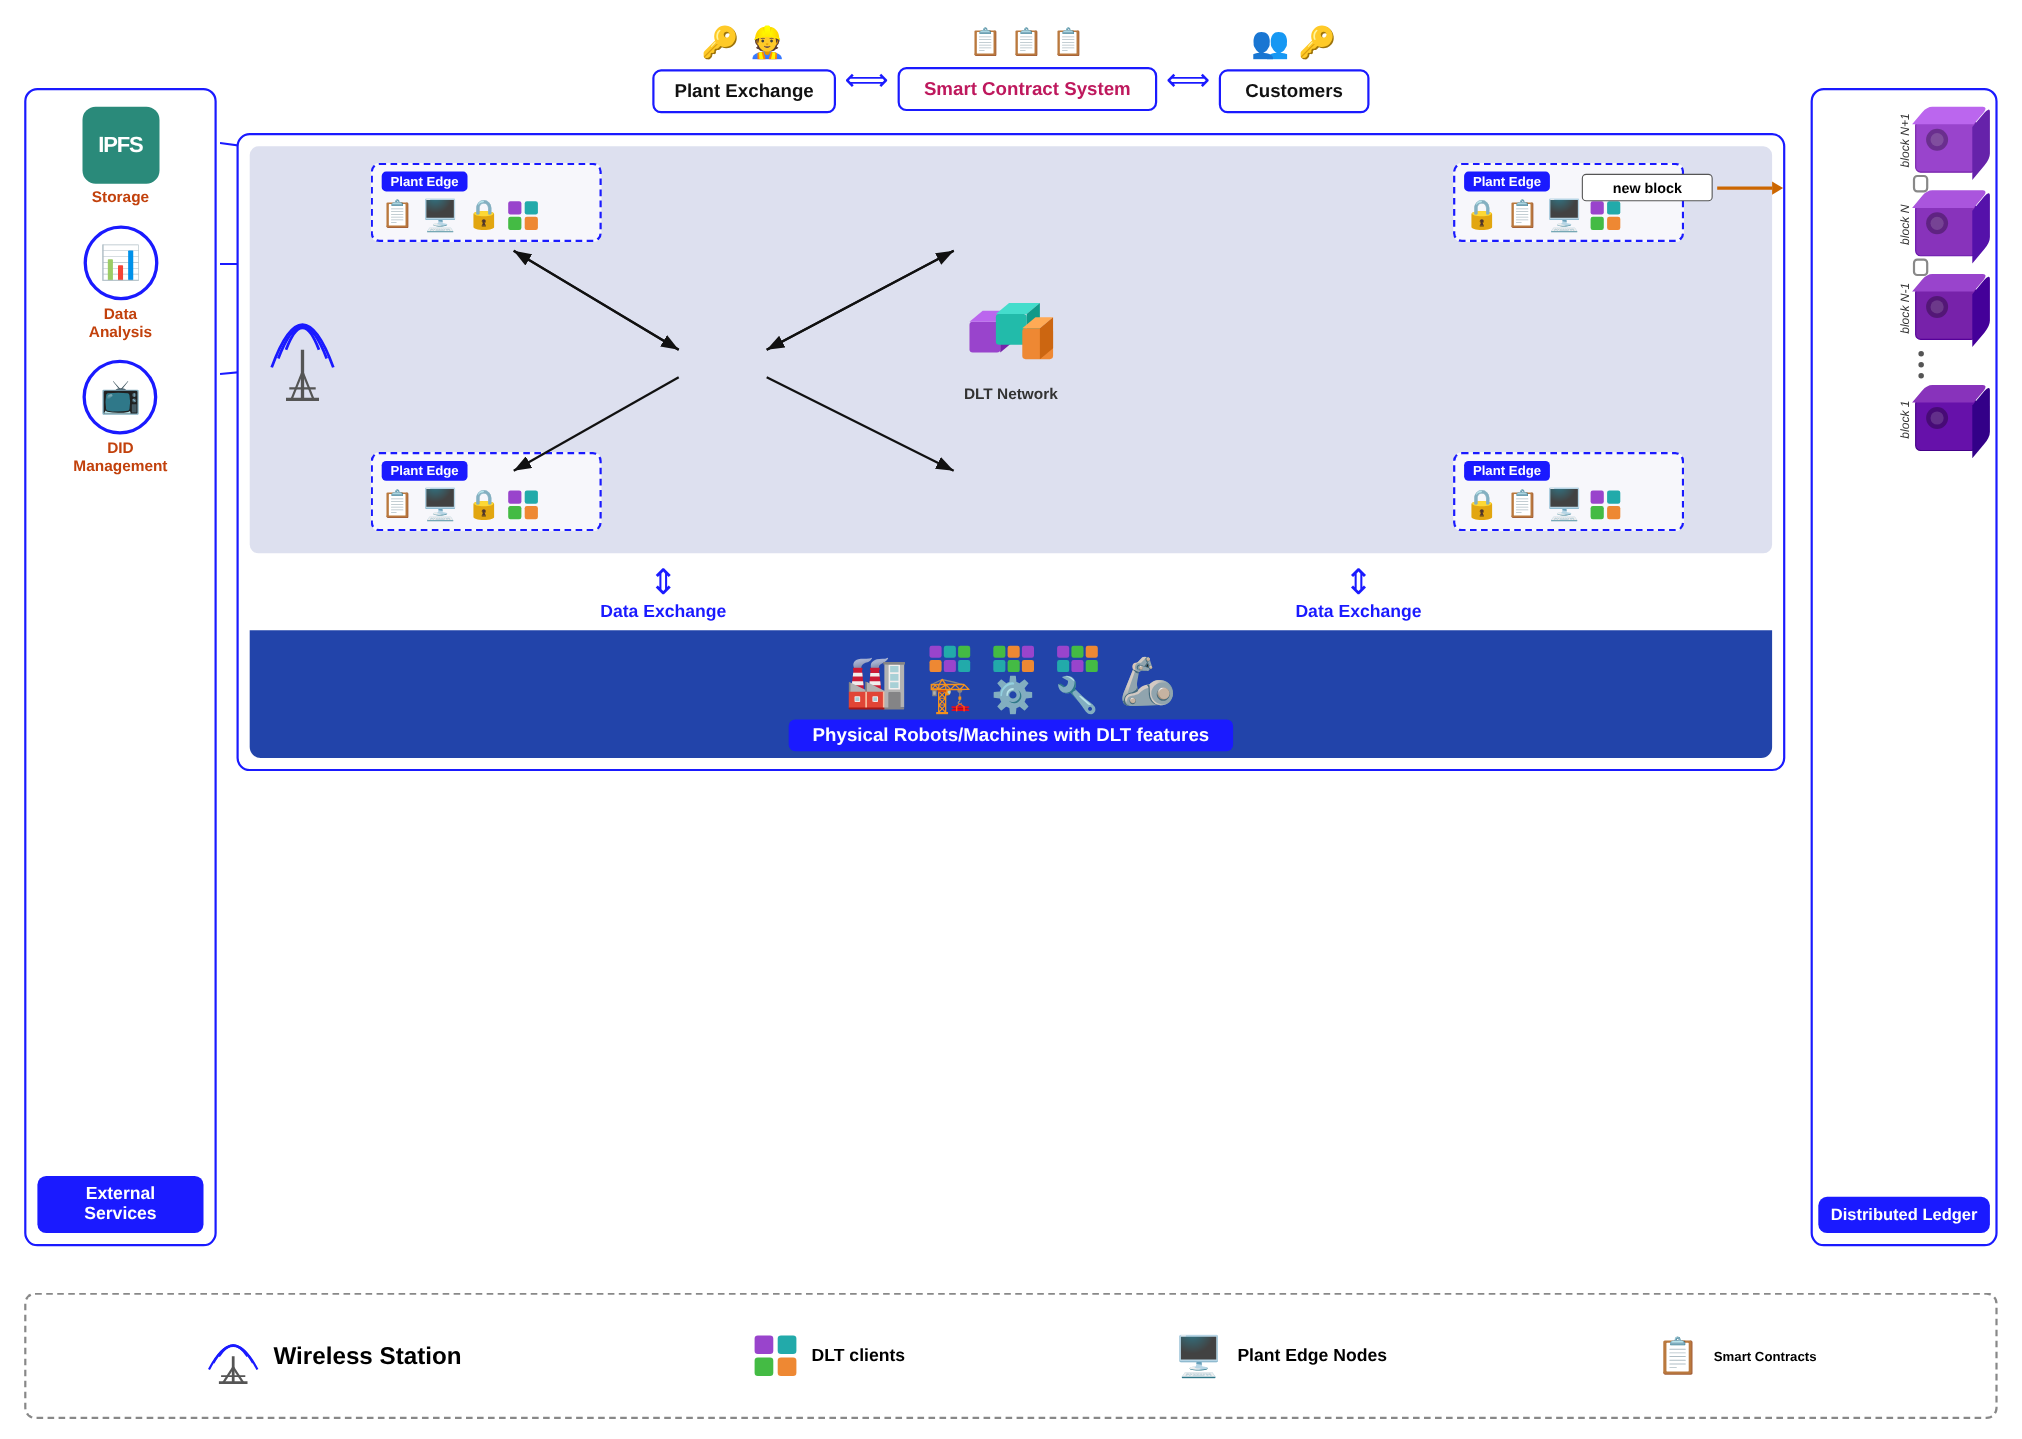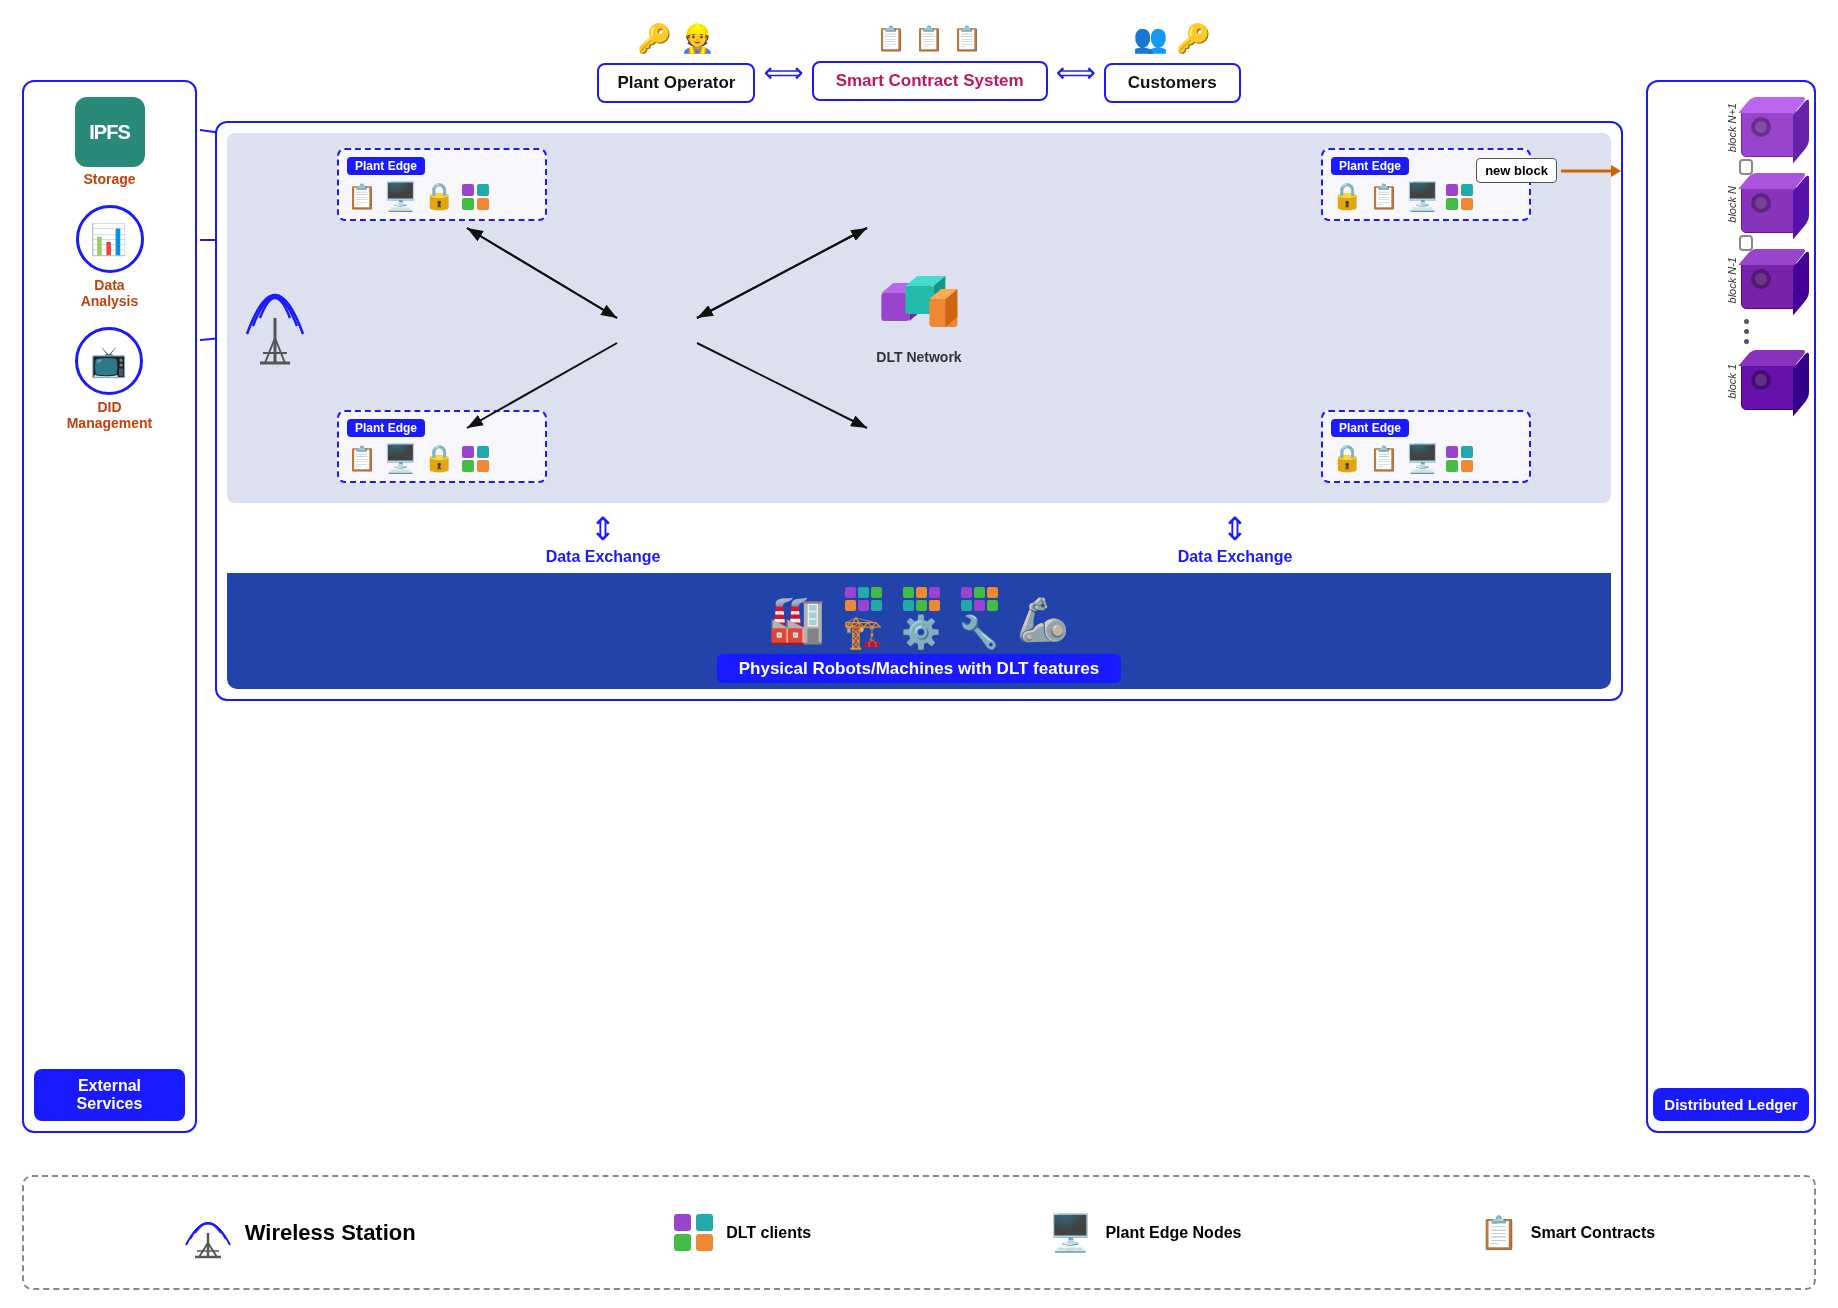--- a/index.html
+++ b/index.html
@@ -163,21 +163,21 @@
   <div style="position:absolute;left:215px;right:215px;top:22px;bottom:175px;">
 
     <div style="display:flex;align-items:center;justify-content:center;gap:0;margin-bottom:18px;">
 
       <div style="display:flex;flex-direction:column;align-items:center;gap:4px;">
         <div style="display:flex;gap:8px;margin-bottom:4px;">
           <span style="font-size:28px;">🔑</span>
           <span style="font-size:28px;">👷</span>
         </div>
         <div style="border:2px solid #1a1aff;border-radius:8px;padding:8px 18px;background:#fff;">
-          <span style="font-size:17px;font-weight:700;color:#111;">Plant Operator</span>
+          <span style="font-size:17px;font-weight:700;color:#111;">Plant Exchange</span>
         </div>
       </div>
 
       <div style="font-size:28px;color:#1a1aff;margin:20px 8px 0;">⟺</div>
 
       <div style="display:flex;flex-direction:column;align-items:center;gap:4px;">
         <div style="display:flex;gap:8px;margin-bottom:4px;">
           <span style="font-size:24px;">📋</span>
           <span style="font-size:24px;">📋</span>
           <span style="font-size:24px;">📋</span>
@@ -338,21 +338,21 @@
             <marker id="arrowhead5" markerWidth="8" markerHeight="6" refX="8" refY="3" orient="auto">
               <polygon points="0 0, 8 3, 0 6" fill="#111"></polygon>
             </marker>
             <marker id="arrowhead6" markerWidth="8" markerHeight="6" refX="8" refY="3" orient="auto">
               <polygon points="0 0, 8 3, 0 6" fill="#111"></polygon>
             </marker>
           </defs>
         </svg>
 
         <div style="position:absolute;top:25px;right:-10px;display:flex;align-items:center;gap:4px;">
-          <div style="border:1.5px solid #555;border-radius:4px;padding:4px 8px;background:#fff;font-size:13px;font-weight:600;white-space:nowrap;">new block</div>
+          <div style="border:1.5px solid #555;border-radius:4px;padding:4px 27px;background:#fff;font-size:13px;font-weight:600;white-space:nowrap;">new block</div>
 
           <svg width="60" height="24" viewBox="0 0 60 24">
             <line x1="0" y1="12" x2="50" y2="12" stroke="#cc6600" stroke-width="3"></line>
             <polygon points="50,6 60,12 50,18" fill="#cc6600"></polygon>
           </svg>
         </div>
 
       </div>
 
       <div style="display:flex;justify-content:space-around;align-items:center;padding:10px 60px;height:70px;">
@@ -445,17 +445,17 @@
       <span style="font-size:16px;font-weight:600;">DLT clients</span>
     </div>
 
     <div style="display:flex;align-items:center;gap:12px;">
       <span style="font-size:36px;">🖥️</span>
       <span style="font-size:16px;font-weight:600;">Plant Edge Nodes</span>
     </div>
 
     <div style="display:flex;align-items:center;gap:12px;">
       <span style="font-size:32px;">📋</span>
-      <span style="font-size:16px;font-weight:600;">Smart Contracts</span>
+      <span style="font-size:12px;font-weight:600;">Smart Contracts</span>
     </div>
   </div>
 
 </div>
 
 </body></html>

